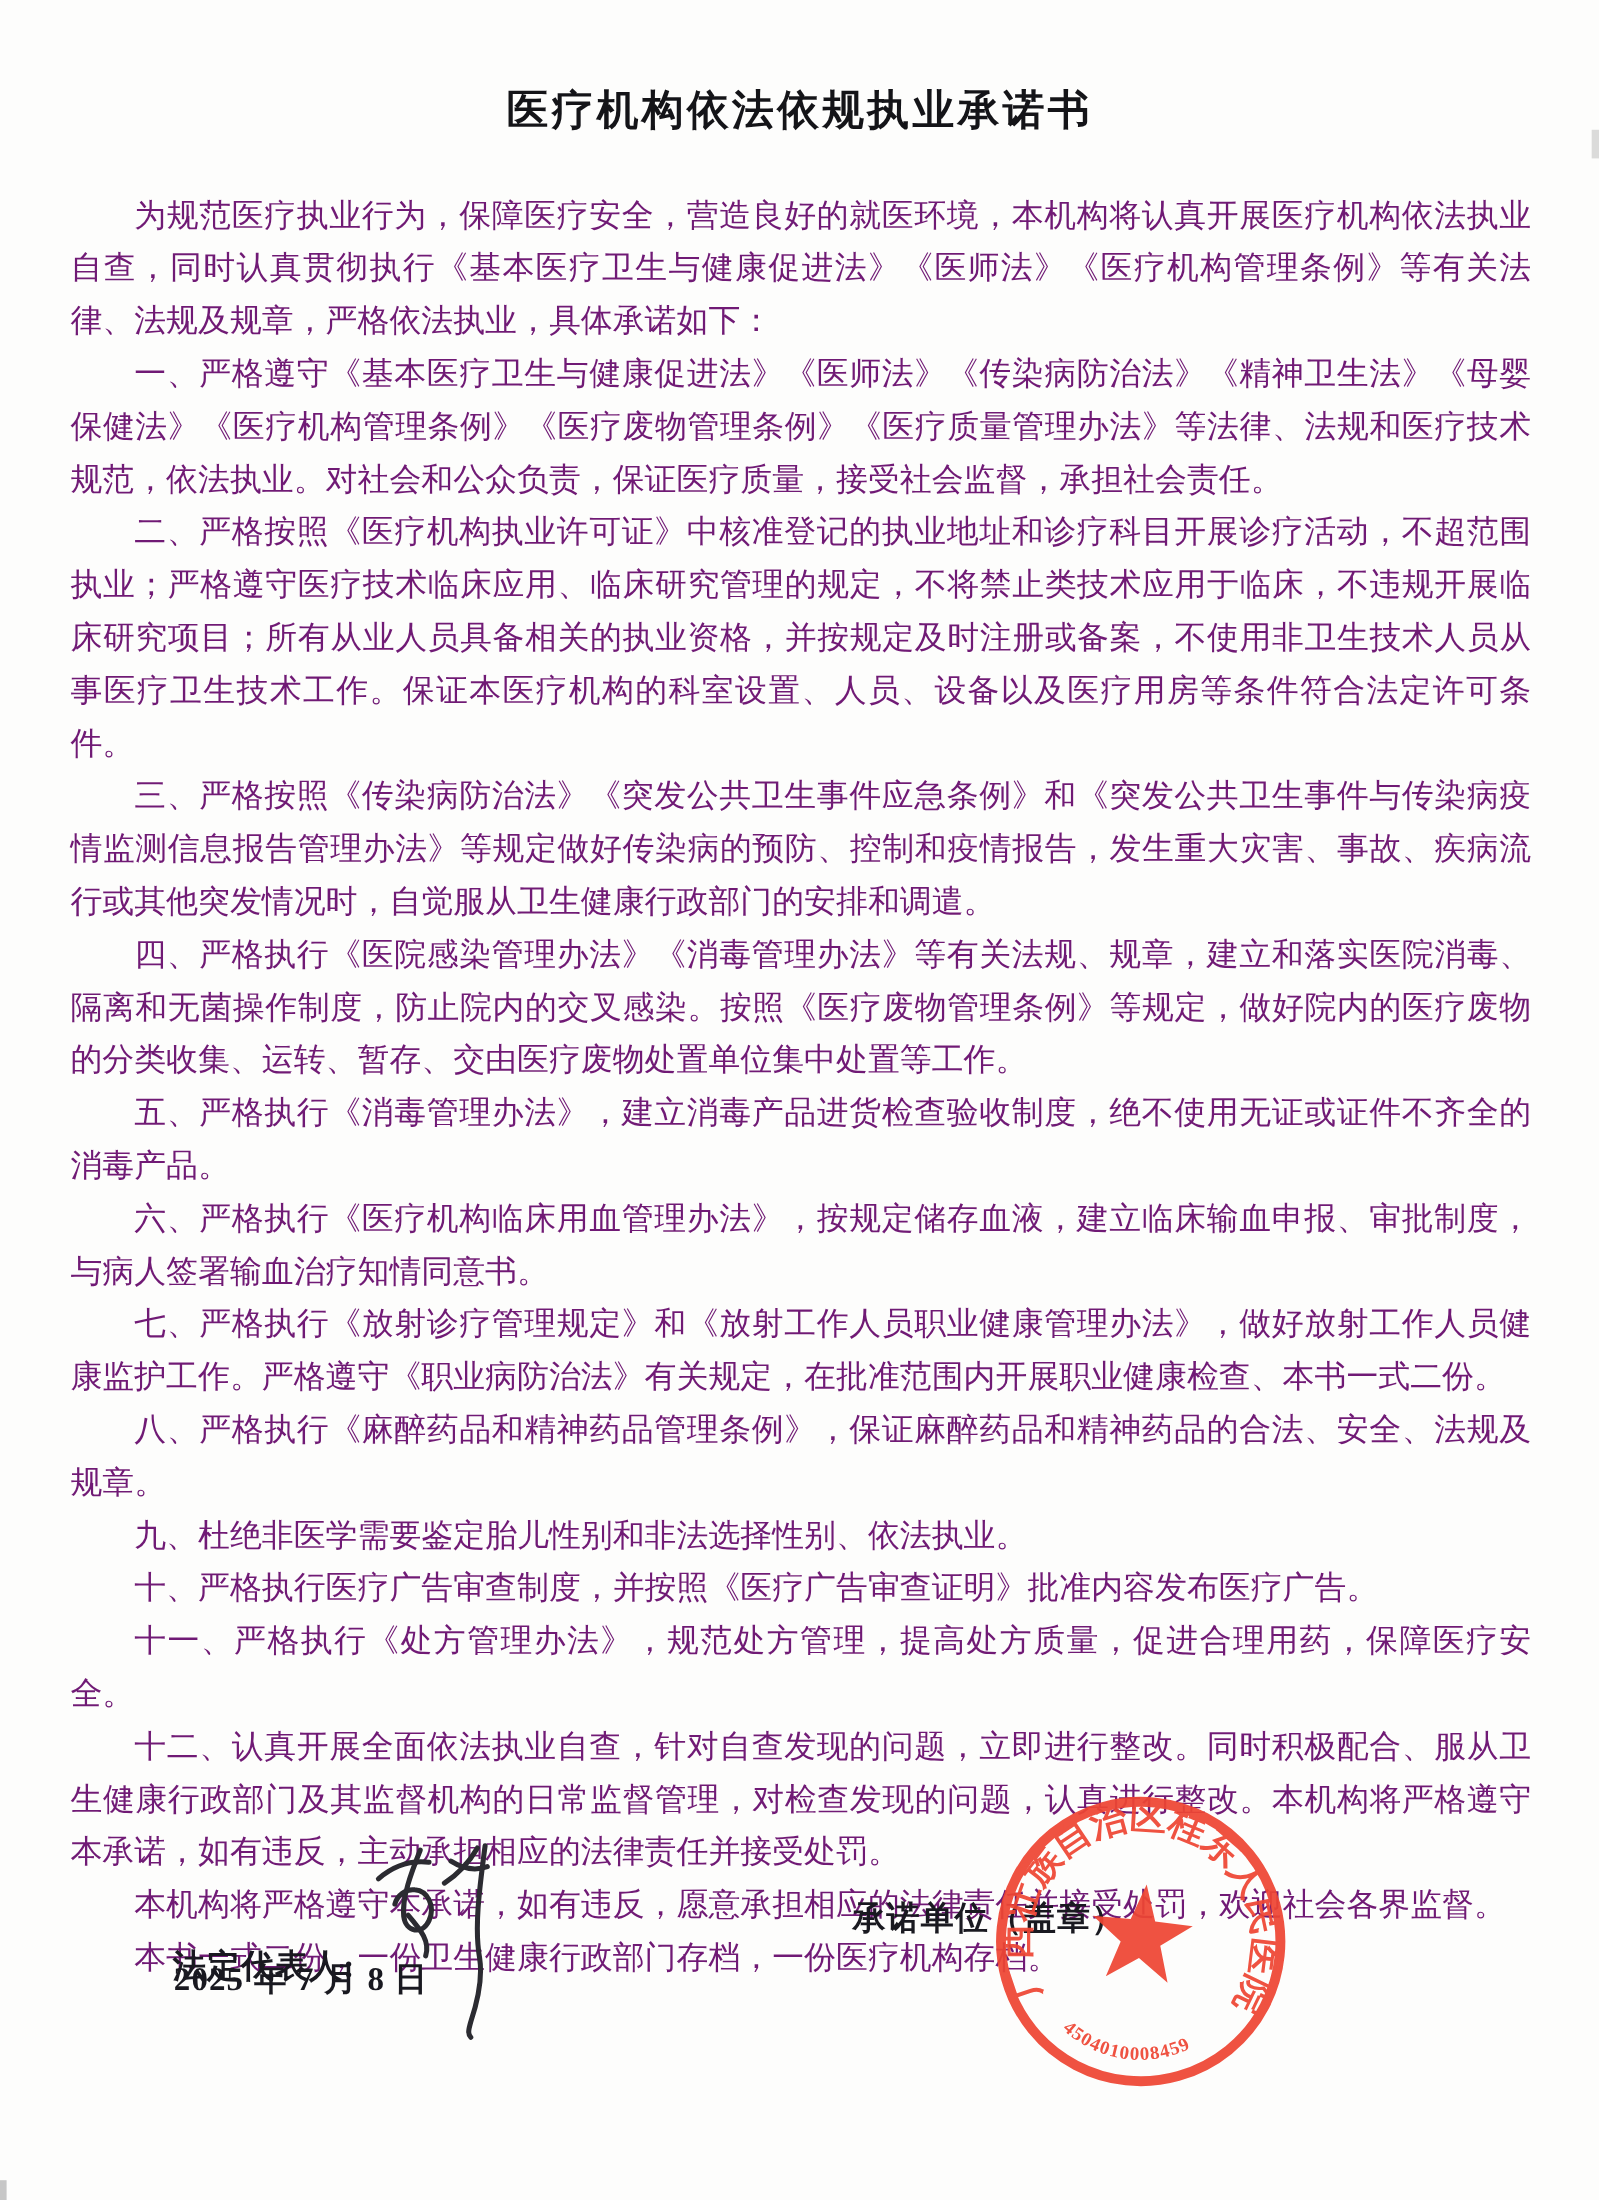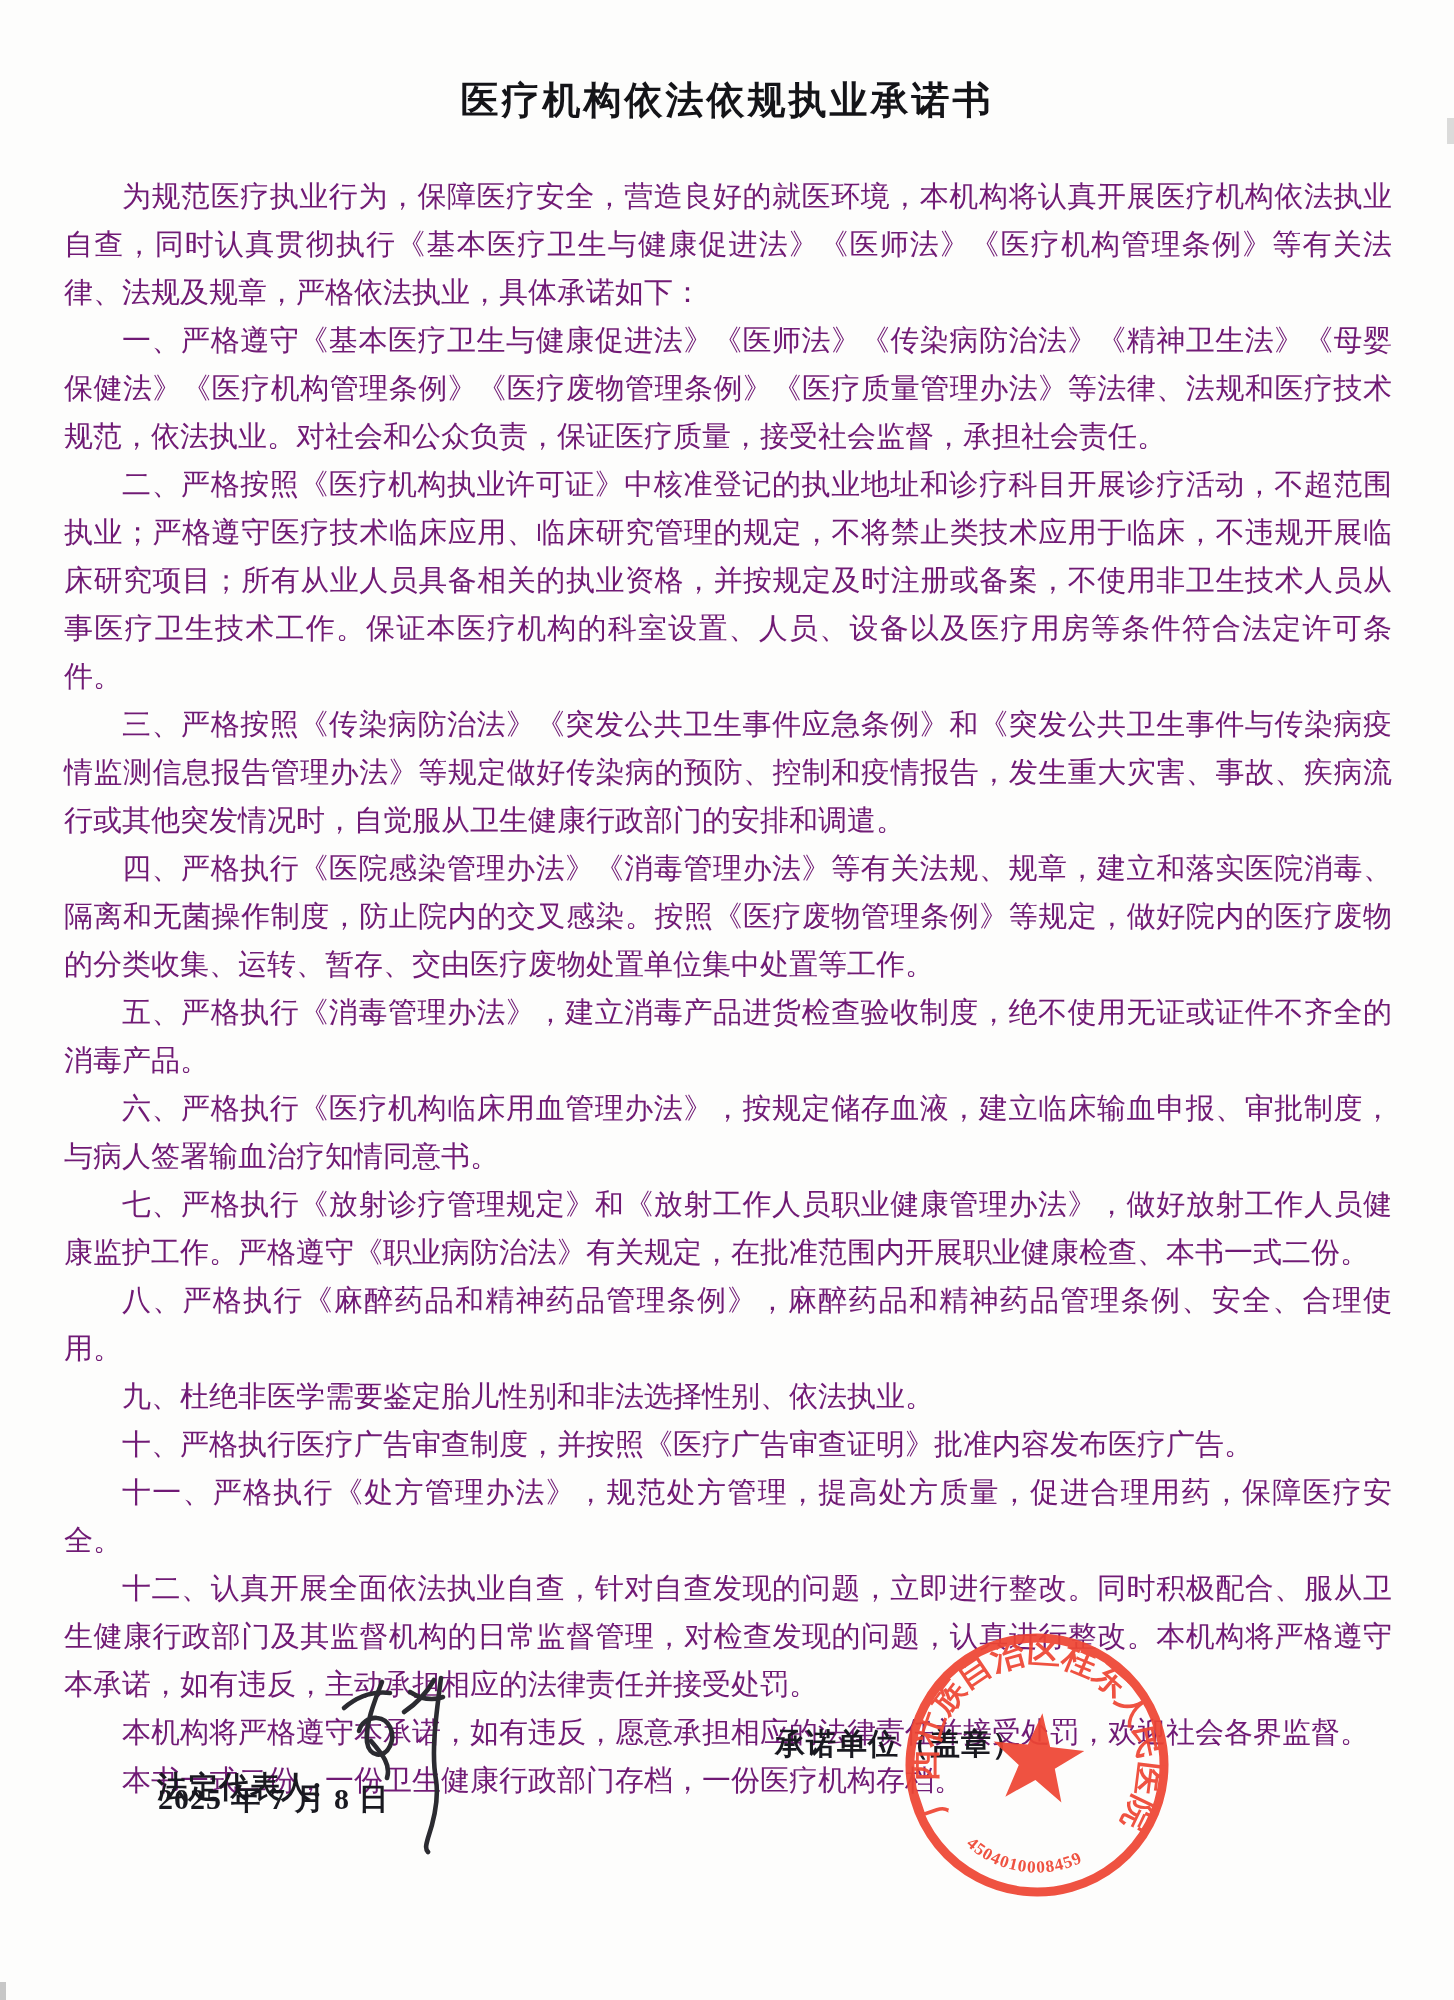--- a/index.html
+++ b/index.html
@@ -55,21 +55,21 @@
 
   <div class="doc-body">
       <p class="para">为规范医疗执业行为，保障医疗安全，营造良好的就医环境，本机构将认真开展医疗机构依法执业自查，同时认真贯彻执行《基本医疗卫生与健康促进法》《医师法》《医疗机构管理条例》等有关法律、法规及规章，严格依法执业，具体承诺如下：</p>
       <p class="para">一、严格遵守《基本医疗卫生与健康促进法》《医师法》《传染病防治法》《精神卫生法》《母婴保健法》《医疗机构管理条例》《医疗废物管理条例》《医疗质量管理办法》等法律、法规和医疗技术规范，依法执业。对社会和公众负责，保证医疗质量，接受社会监督，承担社会责任。</p>
       <p class="para">二、严格按照《医疗机构执业许可证》中核准登记的执业地址和诊疗科目开展诊疗活动，不超范围执业；严格遵守医疗技术临床应用、临床研究管理的规定，不将禁止类技术应用于临床，不违规开展临床研究项目；所有从业人员具备相关的执业资格，并按规定及时注册或备案，不使用非卫生技术人员从事医疗卫生技术工作。保证本医疗机构的科室设置、人员、设备以及医疗用房等条件符合法定许可条件。</p>
       <p class="para">三、严格按照《传染病防治法》《突发公共卫生事件应急条例》和《突发公共卫生事件与传染病疫情监测信息报告管理办法》等规定做好传染病的预防、控制和疫情报告，发生重大灾害、事故、疾病流行或其他突发情况时，自觉服从卫生健康行政部门的安排和调遣。</p>
       <p class="para">四、严格执行《医院感染管理办法》《消毒管理办法》等有关法规、规章，建立和落实医院消毒、隔离和无菌操作制度，防止院内的交叉感染。按照《医疗废物管理条例》等规定，做好院内的医疗废物的分类收集、运转、暂存、交由医疗废物处置单位集中处置等工作。</p>
       <p class="para">五、严格执行《消毒管理办法》，建立消毒产品进货检查验收制度，绝不使用无证或证件不齐全的消毒产品。</p>
       <p class="para">六、严格执行《医疗机构临床用血管理办法》，按规定储存血液，建立临床输血申报、审批制度，与病人签署输血治疗知情同意书。</p>
       <p class="para">七、严格执行《放射诊疗管理规定》和《放射工作人员职业健康管理办法》，做好放射工作人员健康监护工作。严格遵守《职业病防治法》有关规定，在批准范围内开展职业健康检查、本书一式二份。</p>
-      <p class="para">八、严格执行《麻醉药品和精神药品管理条例》，麻醉药品和精神药品管理条例、安全、合理使用。</p>
+      <p class="para">八、严格执行《麻醉药品和精神药品管理条例》，保证麻醉药品和精神药品的合法、安全、法规及规章。</p>
       <p class="para">九、杜绝非医学需要鉴定胎儿性别和非法选择性别、依法执业。</p>
       <p class="para">十、严格执行医疗广告审查制度，并按照《医疗广告审查证明》批准内容发布医疗广告。</p>
       <p class="para">十一、严格执行《处方管理办法》，规范处方管理，提高处方质量，促进合理用药，保障医疗安全。</p>
       <p class="para">十二、认真开展全面依法执业自查，针对自查发现的问题，立即进行整改。同时积极配合、服从卫生健康行政部门及其监督机构的日常监督管理，对检查发现的问题，认真进行整改。本机构将严格遵守本承诺，如有违反，主动承担相应的法律责任并接受处罚。</p>
       <p class="para">本机构将严格遵守本承诺，如有违反，愿意承担相应的法律责任并接受处罚，欢迎社会各界监督。</p>
       <p class="para">本书一式二份，一份卫生健康行政部门存档，一份医疗机构存档。</p>
     </div>
 
   <div class="footer-label" id="legal-rep">法定代表人:</div>
   <div class="footer-label" id="sign-date">2025 年 7 月 8 日</div>

